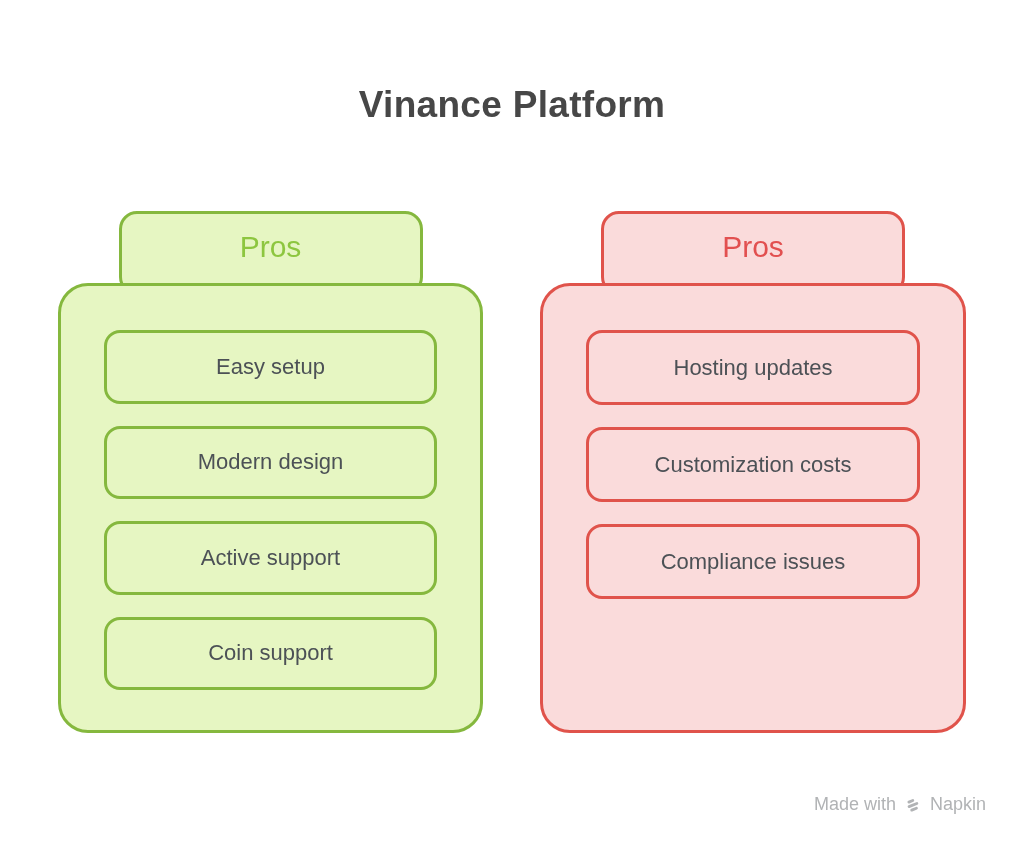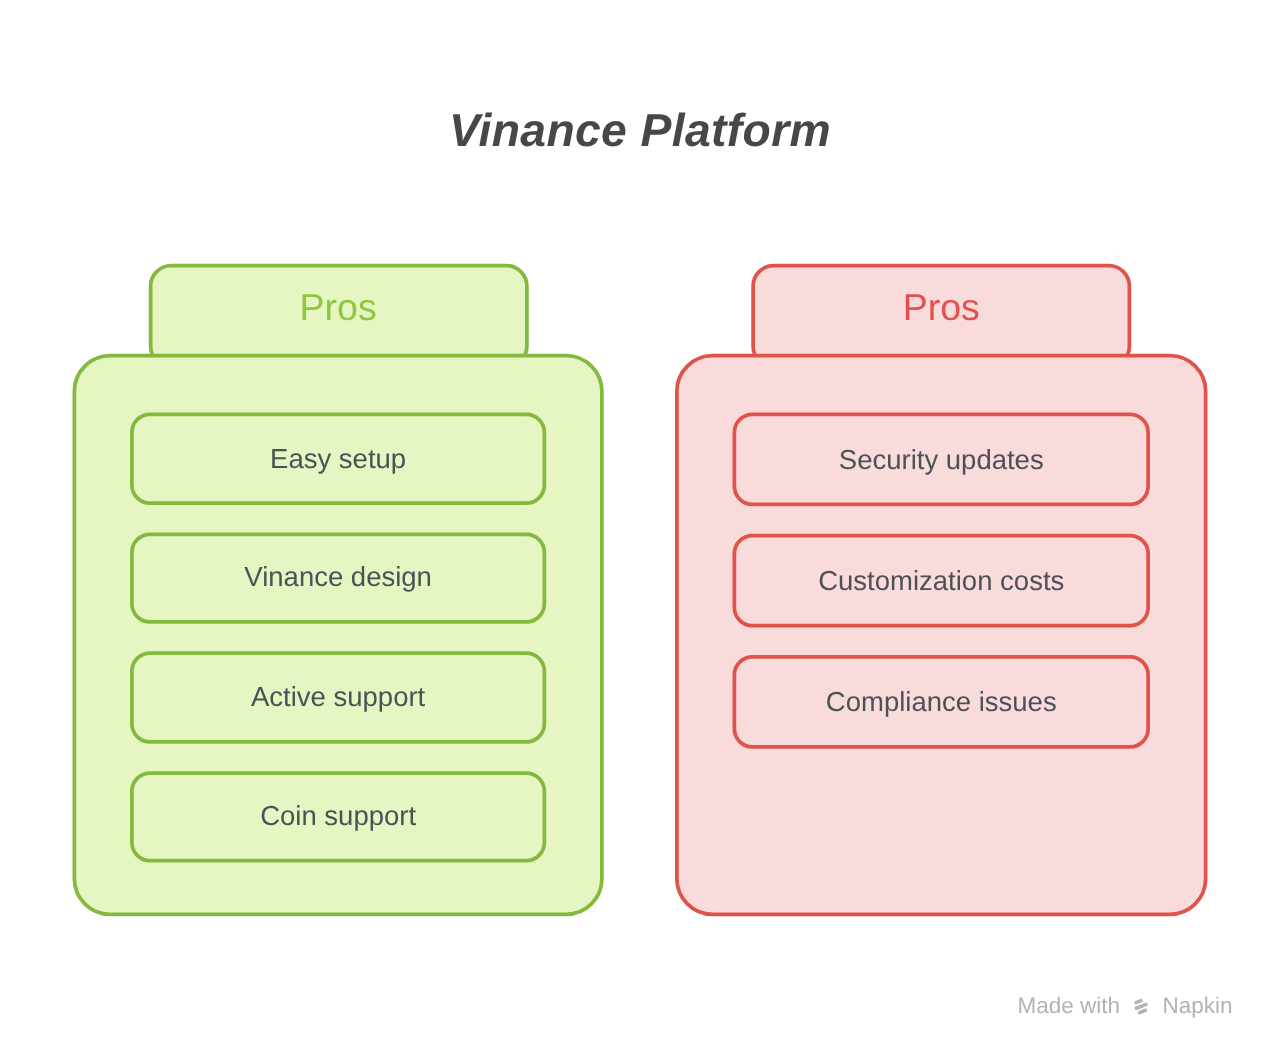--- a/index.html
+++ b/index.html
@@ -12,21 +12,20 @@
   }
   .page-title {
     position: absolute;
     top: 84px; left: 0;
     width: 100%;
     text-align: center;
     font-size: 37px;
     font-weight: bold;
     color: #474747;
     letter-spacing: 0.3px;
-    font-style: italic;
   }
   .column {
     position: absolute;
     top: 211px;
     display: flex;
     flex-direction: column;
     align-items: center;
   }
   .column.pros { left: 58px;  width: 425px; }
   .column.cons { left: 540px; width: 426px; }
@@ -89,32 +88,32 @@
 <body>
 
 <div class="page-title">Vinance Platform</div>
 
 <div class="column pros" style="--fill: #e6f6c2; --border: #85b83e; --label: #8dc63f;">
   <div class="tab">
     <span>Pros</span>
   </div>
   <div class="panel">
     <div class="item">Easy setup</div>
-    <div class="item">Vinance design</div>
+    <div class="item">Modern design</div>
     <div class="item">Active support</div>
     <div class="item">Coin support</div>
   </div>
 </div>
 
 <div class="column cons" style="--fill: #fadbdb; --border: #e0534b; --label: #e25050;">
   <div class="tab">
     <span>Pros</span>
   </div>
   <div class="panel">
-    <div class="item">Security updates</div>
+    <div class="item">Hosting updates</div>
     <div class="item">Customization costs</div>
     <div class="item">Compliance issues</div>
   </div>
 </div>
 
 <div class="watermark">
   <span>Made with</span>
   <span class="napkin-icon">
     <svg width="20" height="20" viewBox="0 0 24 24" fill="#b1b3b5" xmlns="http://www.w3.org/2000/svg">
       <g transform="rotate(-22 12 12)">

